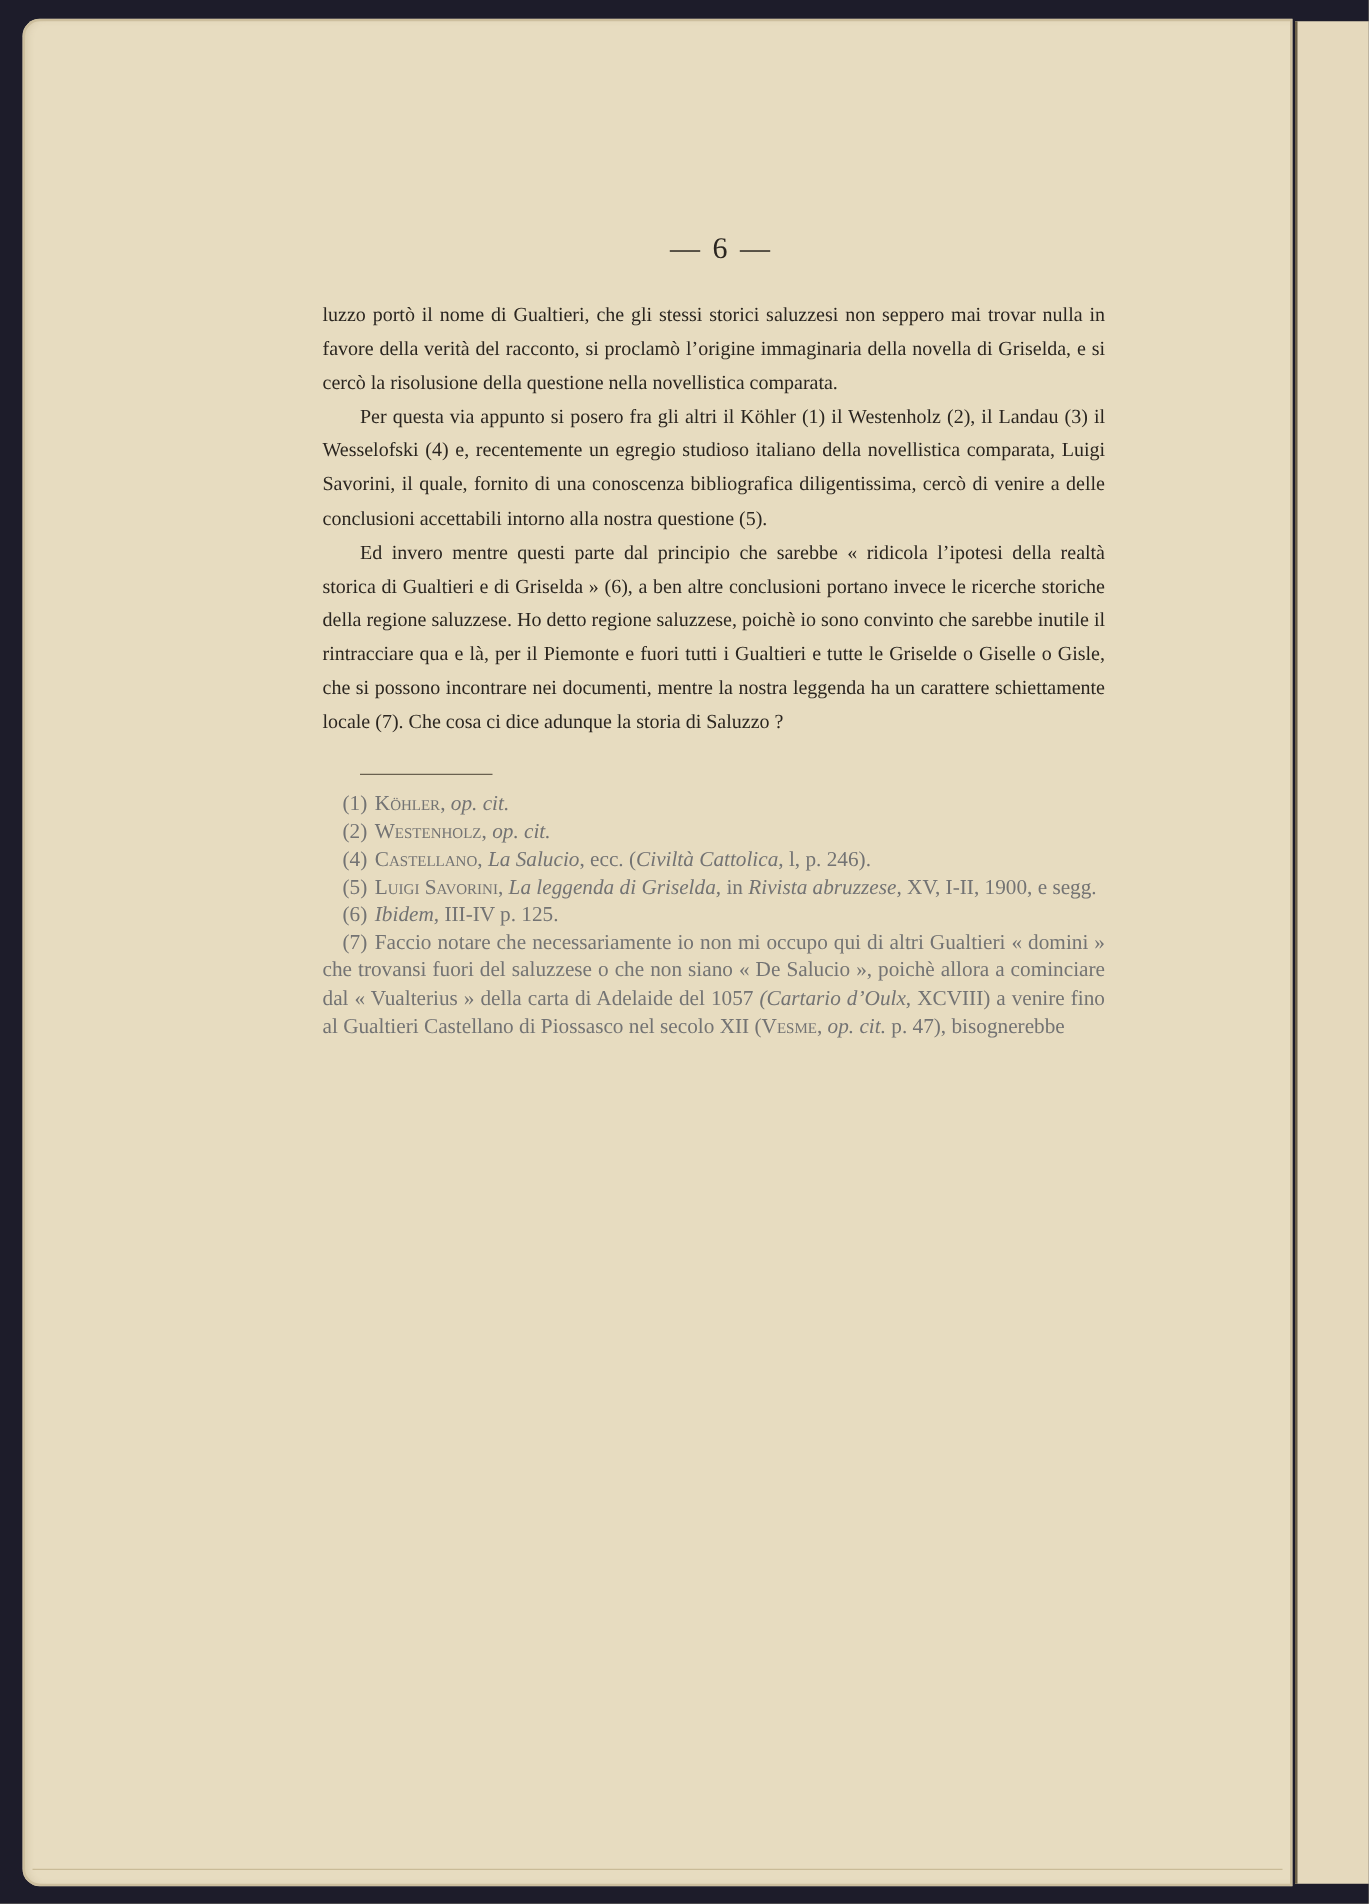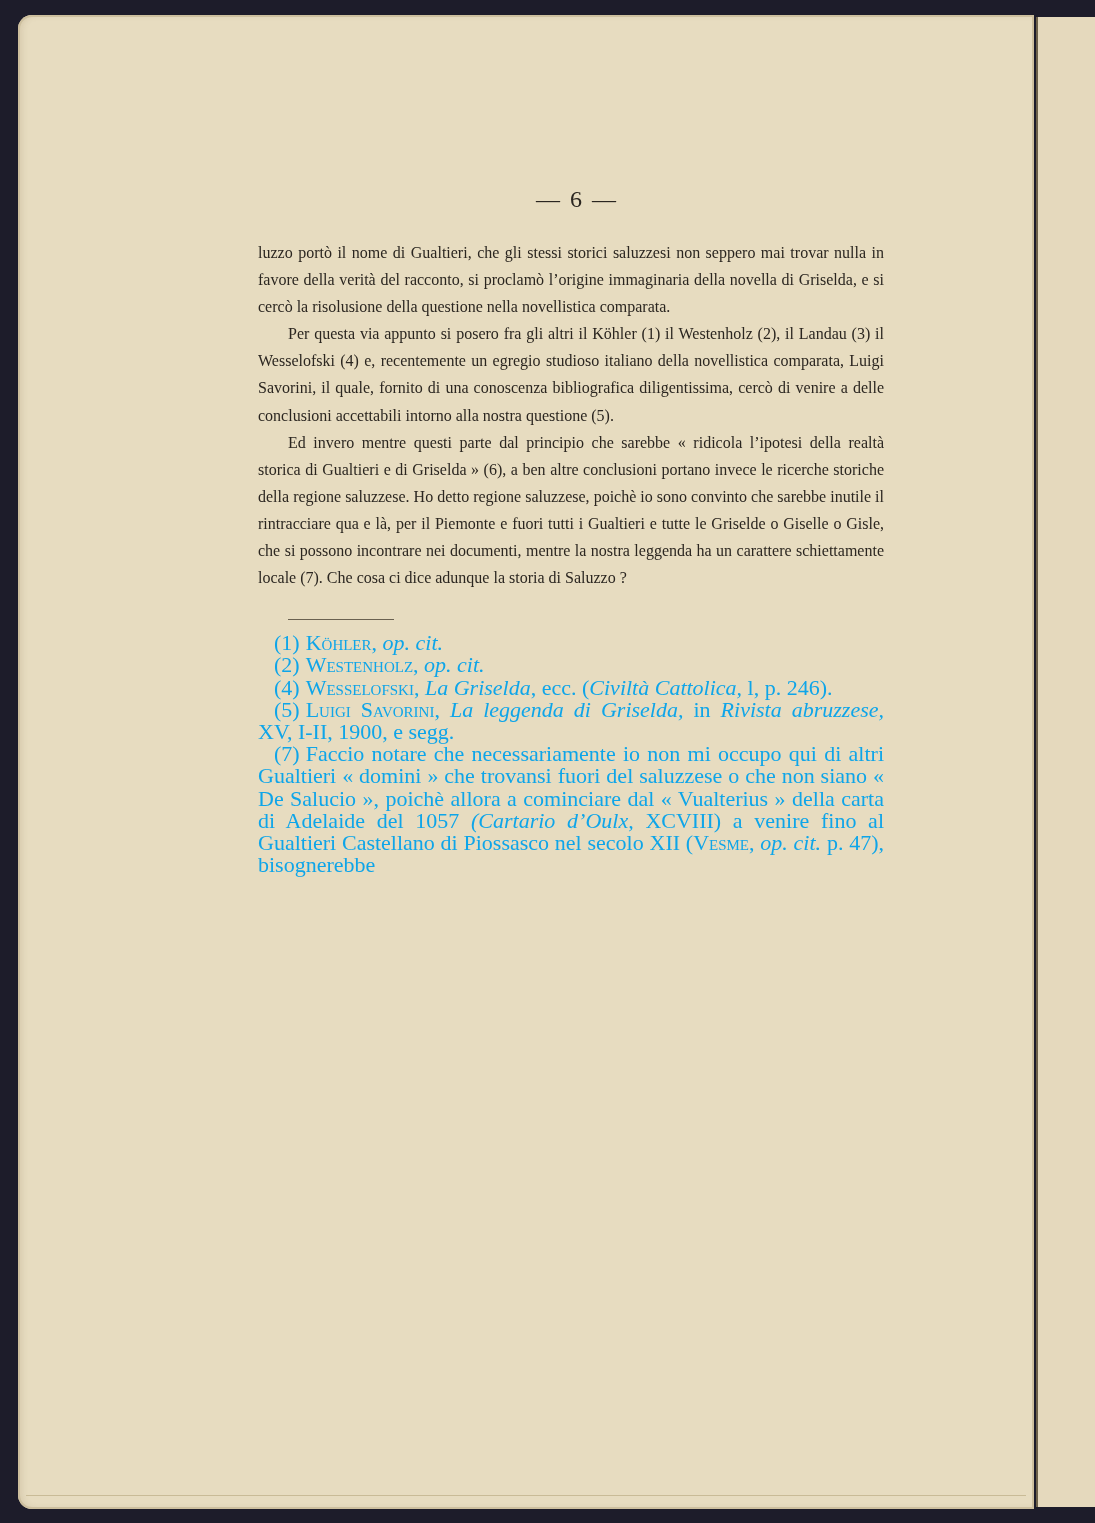--- a/index.html
+++ b/index.html
@@ -66,24 +66,24 @@
     .body-para.indent {
       text-indent: 30px;
     }
     .rule {
       width: 106px;
       height: 1px;
       background: #6a6150;
       margin: 28px 0 12px 30px;
     }
     .footnotes {
-      font-size: 22px;
+      font-size: 17px;
       line-height: 22.2px;
       text-align: justify;
-      color: #0ea5e9;
+      color: #737373;
     }
     .fn {
       margin: 0;
       text-indent: 16px;
     }
     .sc {
       font-variant: small-caps;
     }
     .ital {
       font-style: italic;
@@ -109,22 +109,25 @@
   <div class="rule"></div>
 
   <div class="footnotes">
     <p class="fn">
       <span class="num">(1)</span><span class="sc">Köhler</span>, <span class="ital">op. cit.</span>
     </p>
     <p class="fn">
       <span class="num">(2)</span><span class="sc">Westenholz</span>, <span class="ital">op. cit.</span>
     </p>
     <p class="fn">
-      <span class="num">(4)</span><span class="sc">Wesselofski</span>, <span class="ital">La Griselda</span><span>, ecc. (</span><span class="ital">Civiltà Cattolica,</span><span> l, p. 246).</span>
+      <span class="num">(4)</span><span class="sc">Castellano</span>, <span class="ital">La Salucio</span><span>, ecc. (</span><span class="ital">Civiltà Cattolica,</span><span> l, p. 246).</span>
     </p>
     <p class="fn">
       <span class="num">(5)</span><span class="sc">Luigi Savorini</span>, <span class="ital">La leggenda di Griselda,</span><span> in </span><span class="ital">Rivista abruzzese,</span><span> XV, I-II, 1900, e segg.</span>
+    </p>
+    <p class="fn">
+      <span class="num">(6)</span><span class="ital">Ibidem,</span><span> III-IV p. 125.</span>
     </p>
     <p class="fn">
       <span class="num">(7)</span><span>Faccio notare che necessariamente io non mi occupo qui di altri Gualtieri « domini » che trovansi fuori del saluzzese o che non siano « De Salucio », poichè allora a cominciare dal « Vualterius » della carta di Adelaide del 1057 </span><span class="ital">(Cartario d’Oulx,</span><span> XCVIII) a venire fino al Gualtieri Castellano di Piossasco nel secolo XII (</span><span class="sc">Vesme</span><span>, </span><span class="ital">op. cit.</span><span> p. 47), bisognerebbe</span>
     </p>
   </div>
 </div>
 
 </body></html>

